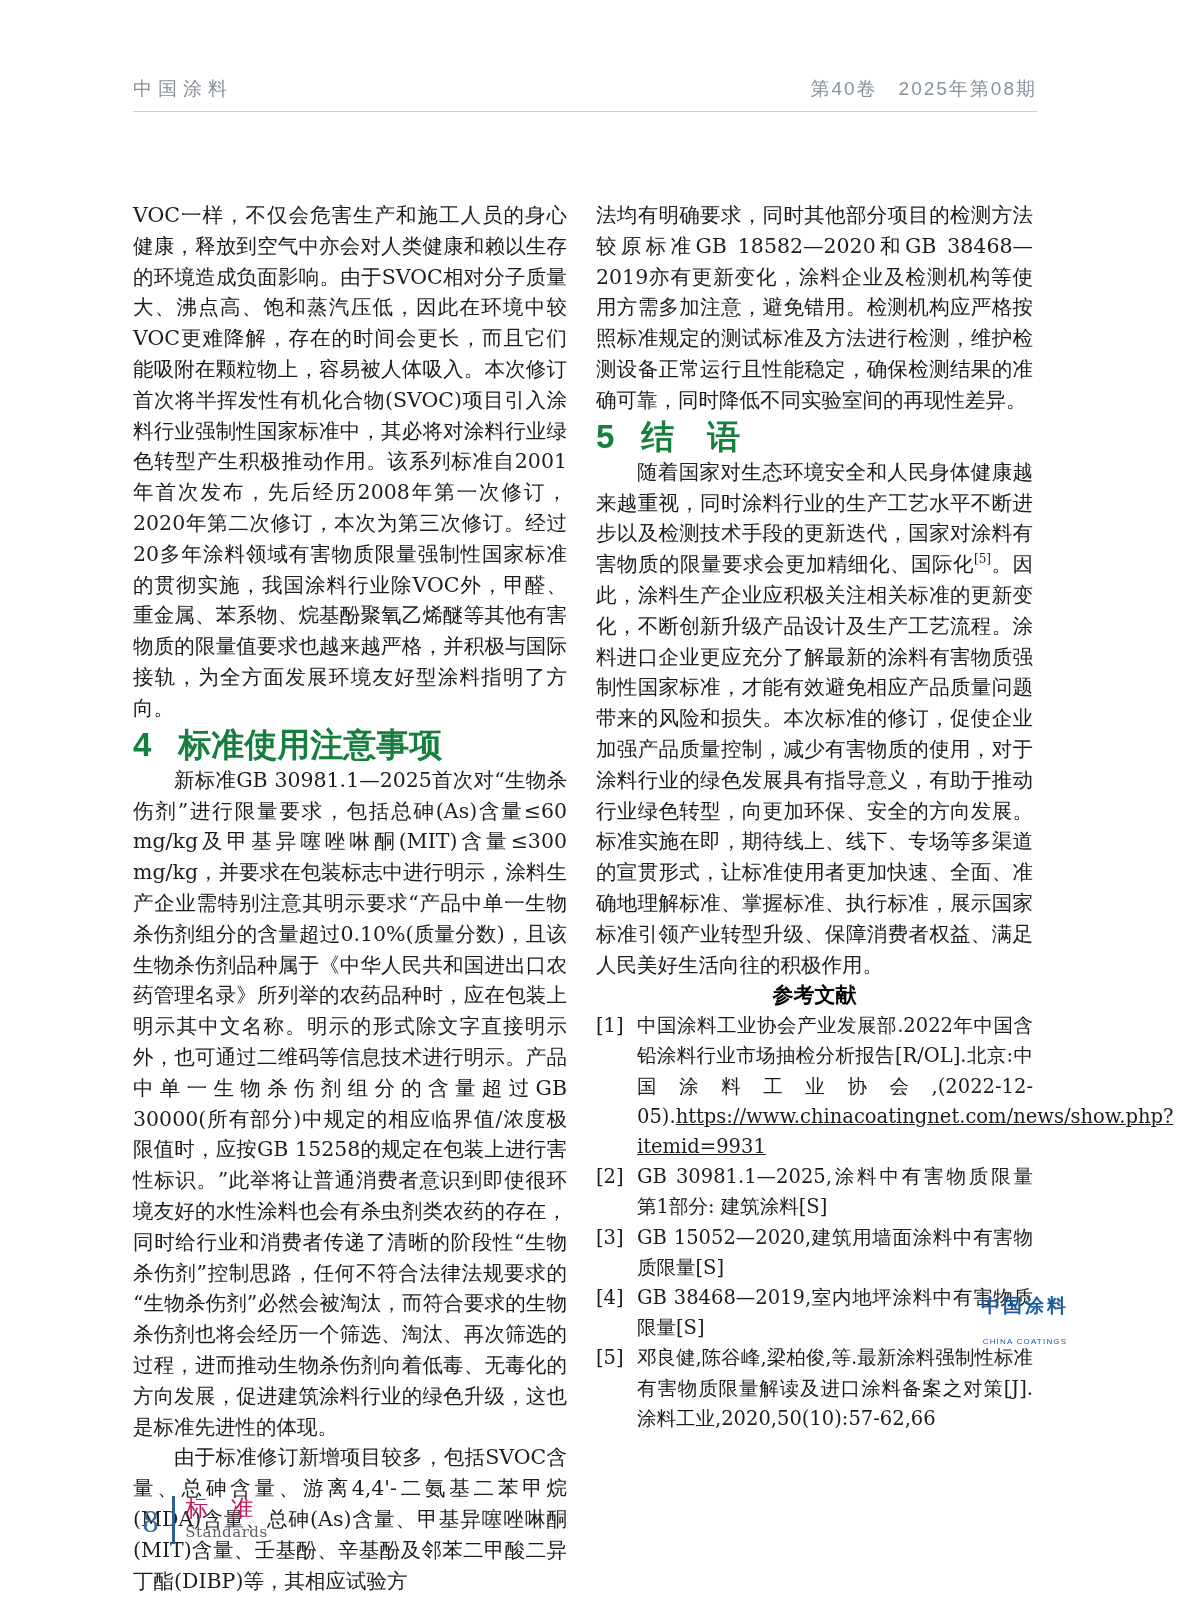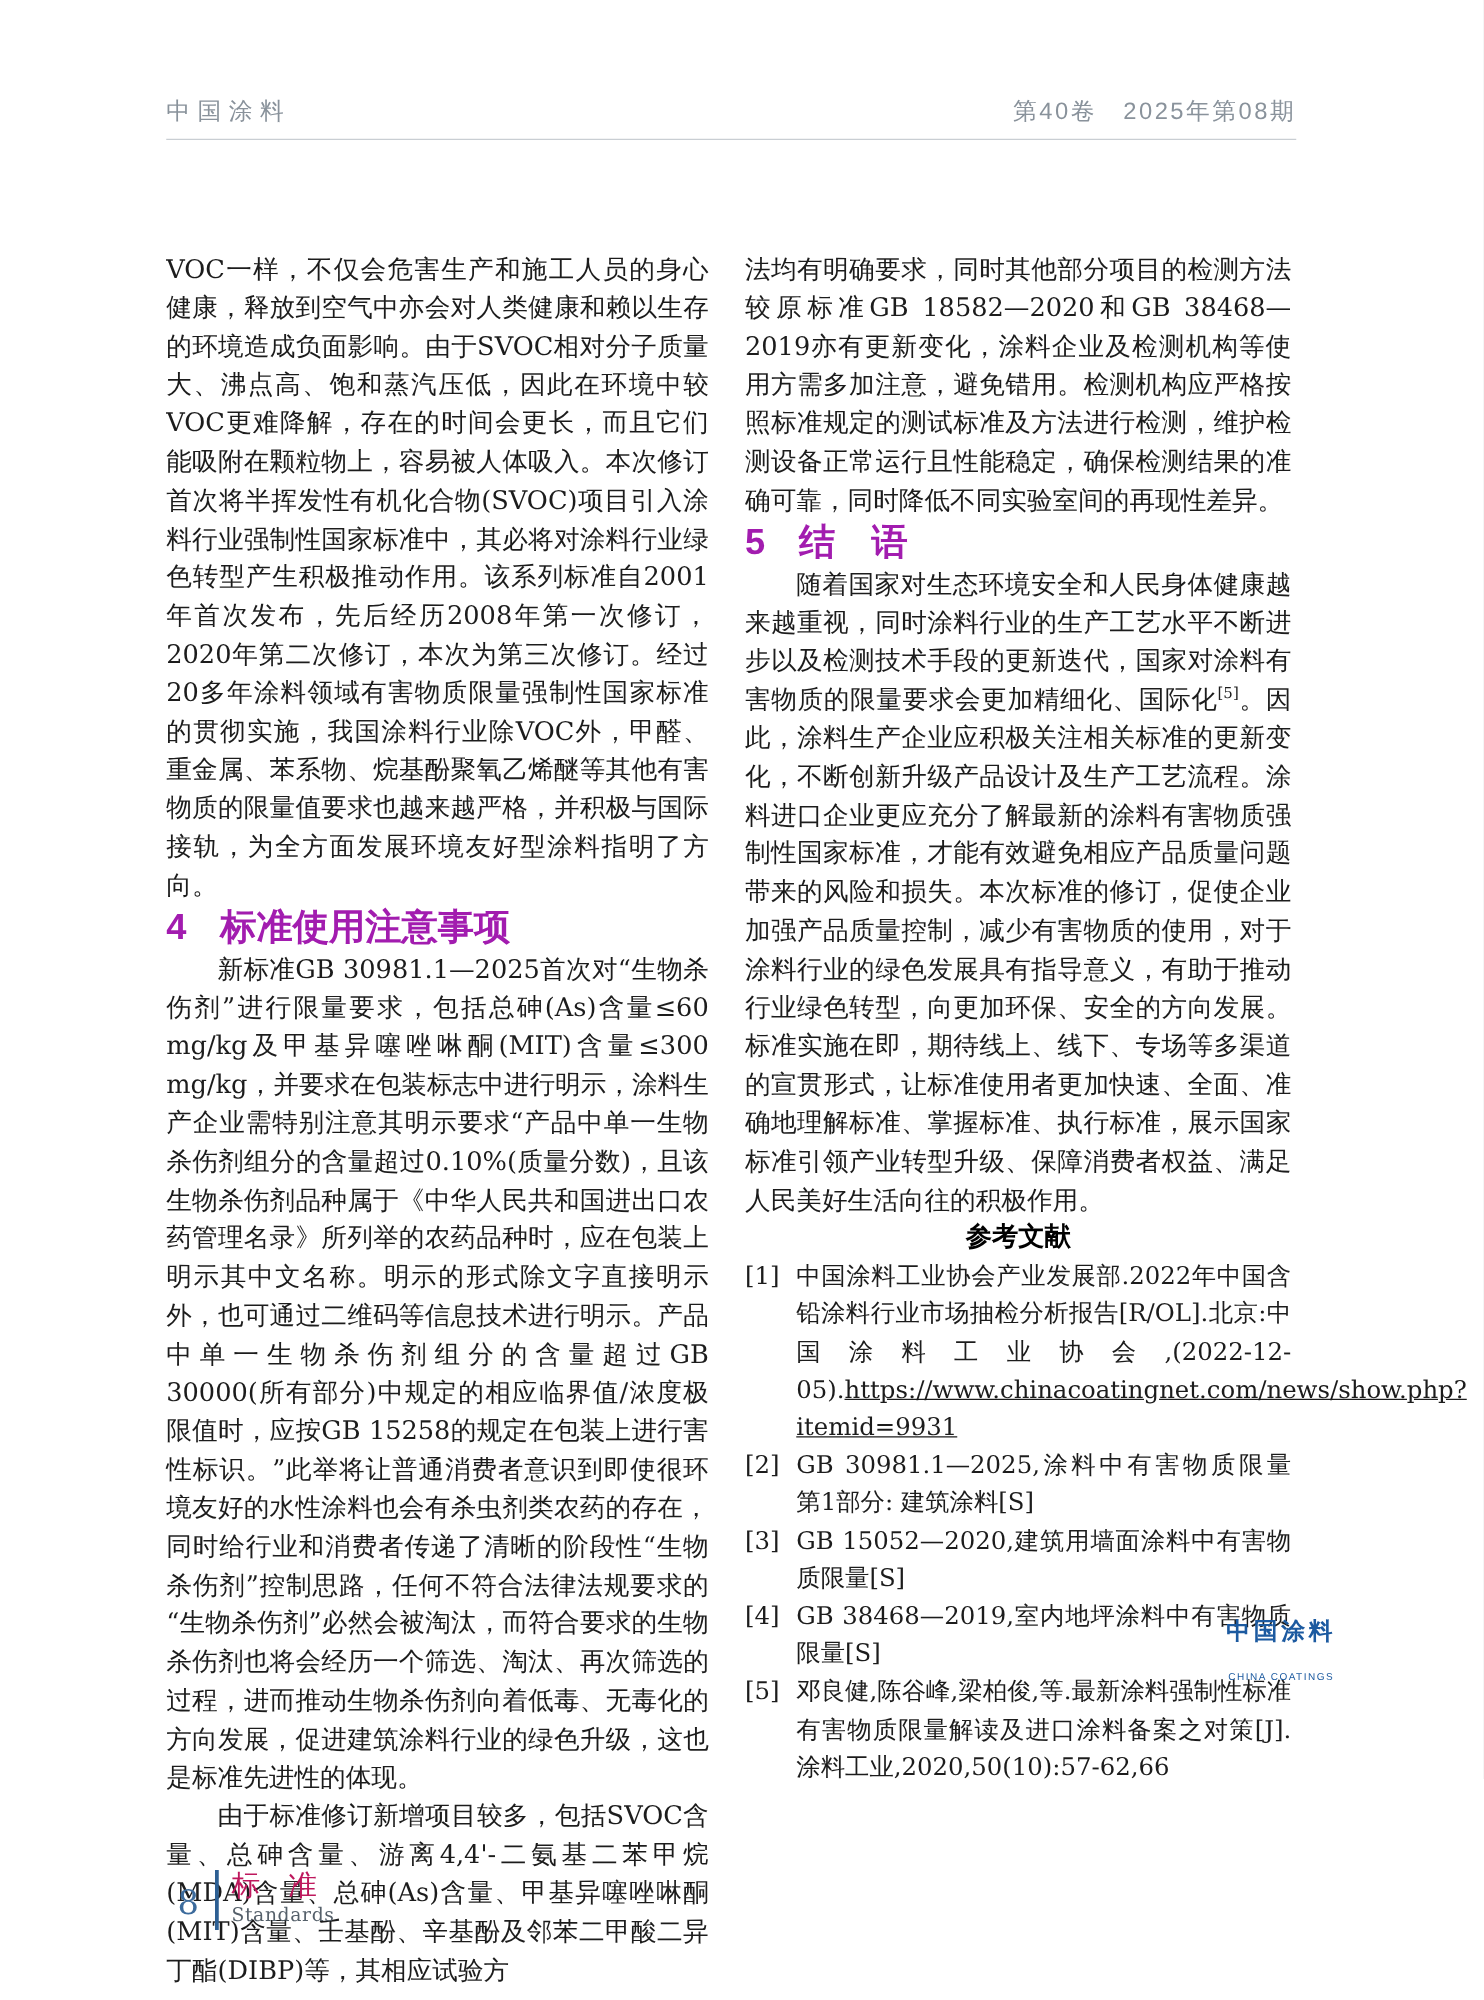--- a/index.html
+++ b/index.html
@@ -26,21 +26,21 @@
     position:absolute; top:200px;
     font-size:20.5px; line-height:30.8px; text-align:justify;
   }
   .col-left  { left:133px; width:434px; }
   .col-right { left:596px; width:437px; }
   .col p { margin:0; }
   .indent { text-indent:2em; }
 
   .section-heading {
     font-family:"Liberation Sans","DejaVu Sans",sans-serif;
-    font-weight:bold; color:#a21caf; font-size:29px;
+    font-weight:bold; color:#15803d; font-size:33px;
     line-height:1.25; margin:15px 0 13px 0; text-align:left; text-indent:0;
   }
   .section-heading .num { display:inline-block; margin-right:27px; }
 
   sup.cite { font-size:12px; line-height:0; vertical-align:super; }
 
   
   .refs-heading {
     text-align:center; font-family:"Liberation Sans","DejaVu Sans",sans-serif;
     font-weight:bold; font-size:21px; color:#000000;

